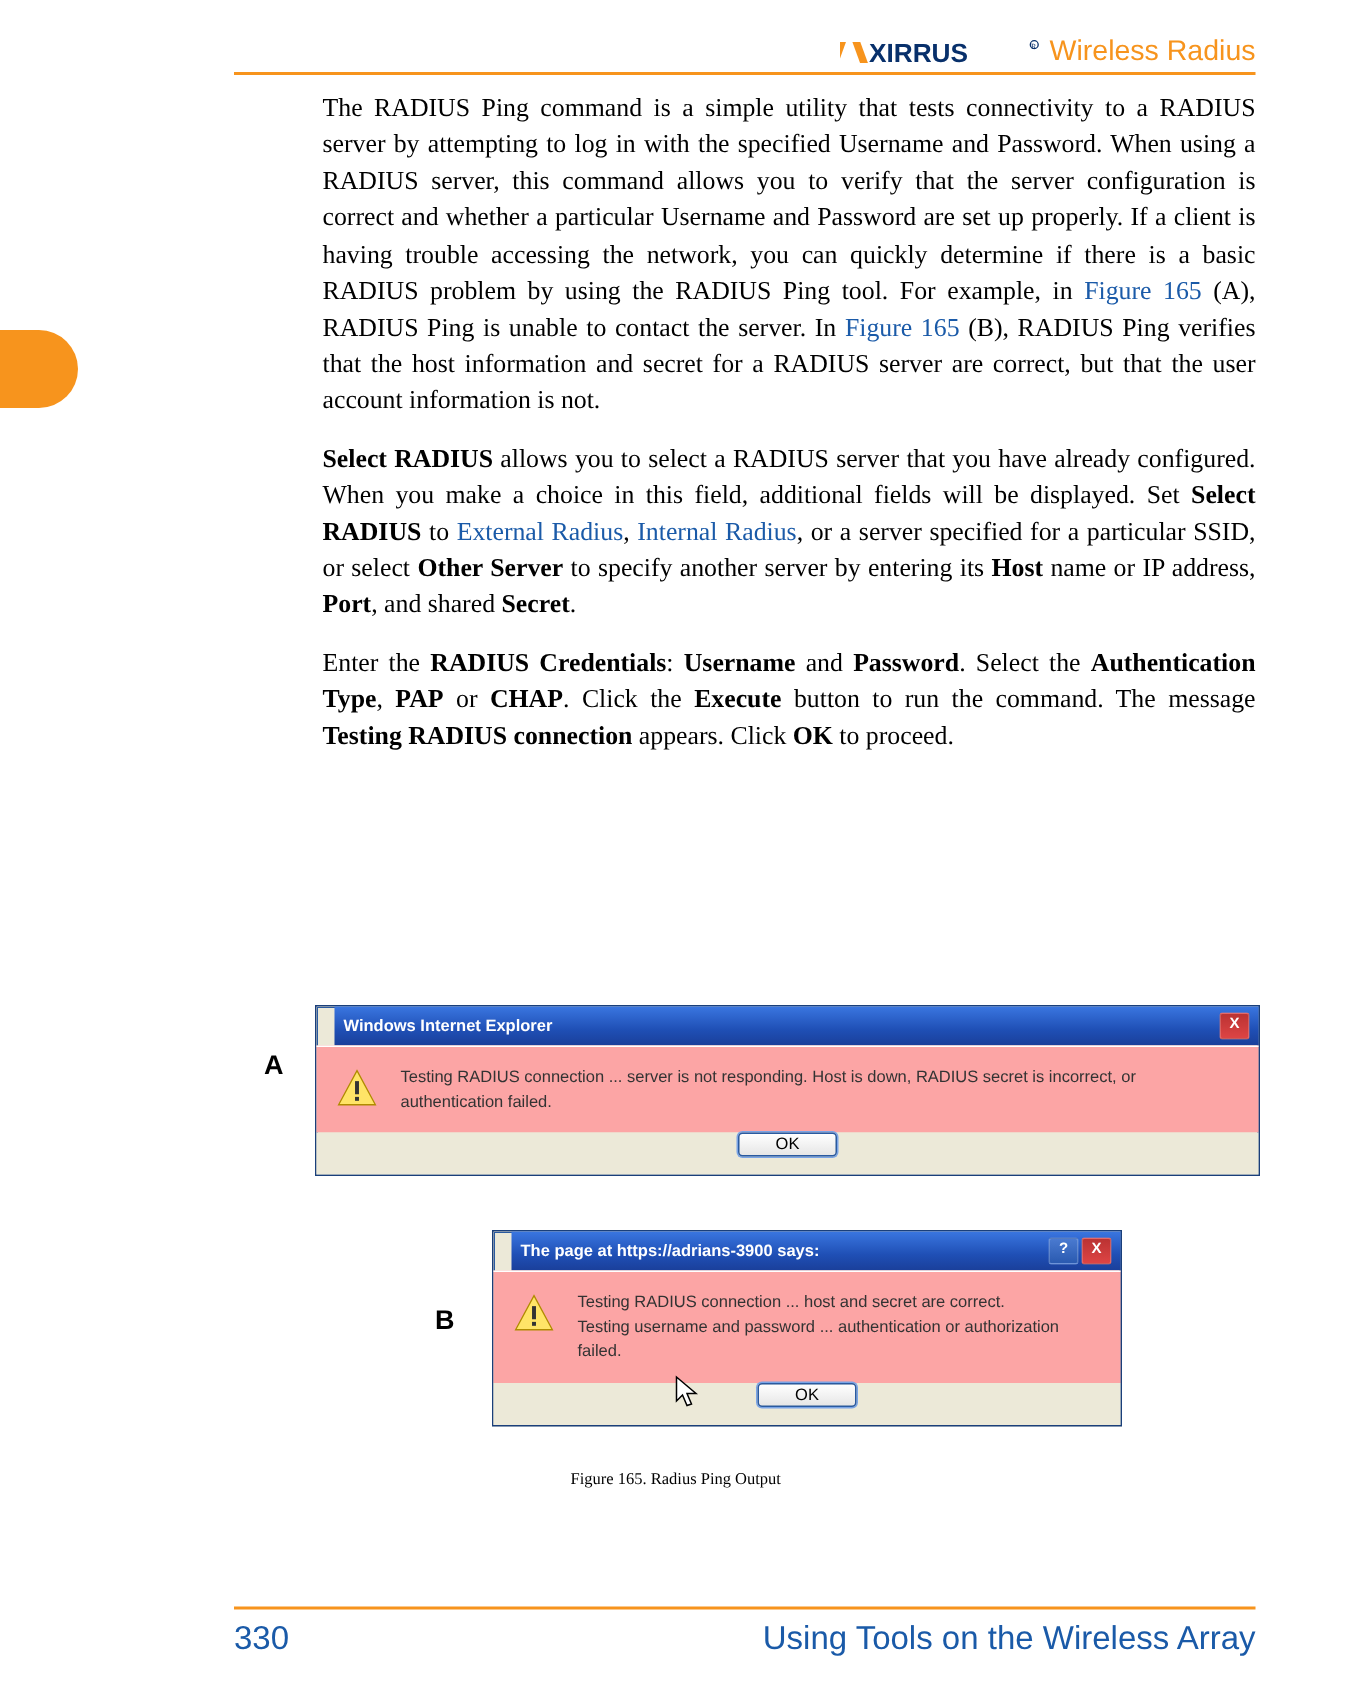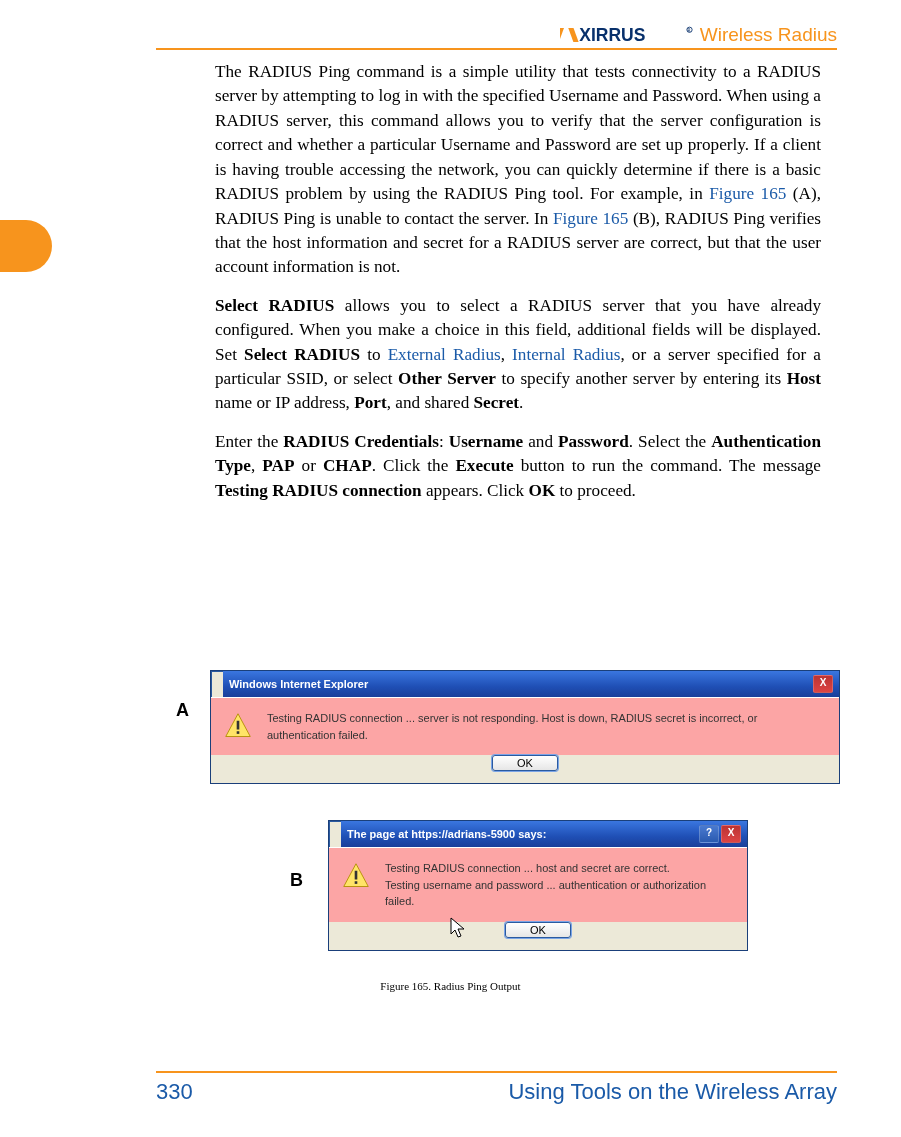--- a/index.html
+++ b/index.html
@@ -50,21 +50,21 @@
   }
   .content {
     position: absolute;
     left: 215px;
     right: 64px;
     top: 60px;
     font-size: 17.2px;
     line-height: 1.42;
     text-align: justify;
   }
-  .content p { margin: 0 16px 14px 0; }
+  .content p { margin: 0 0 14px 0; }
   .lk { color: #1a5aa8; }
   b { font-weight: bold; }
   .dlg {
     border: 1px solid #1a3f7a;
     box-shadow: 0 0 0 1px #2a5aa0 inset;
     background: #ece9d8;
     position: absolute;
     font-family: Tahoma, Arial, sans-serif;
     font-size: 11px;
     color: #333;
@@ -203,21 +203,21 @@
       <div class="dlg-text">Testing RADIUS connection ... server is not responding. Host is down, RADIUS secret is incorrect, or authentication failed.</div>
     </div>
     <div class="dlg-footer">
       <button class="ok-btn">OK</button>
     </div>
   </div>
 
   <div class="label-letter" style="left:290px; top:870px;">B</div>
   <div class="dlg" style="left:328px; top:820px; width:418px;">
     <div class="titlebar">
-      <span>The page at https://adrians-5900 says:</span>
+      <span>The page at https://adrians-3900 says:</span>
       <div class="titlebar-buttons">
         <div class="tb-btn blue">?</div>
         <div class="tb-btn">X</div>
       </div>
     </div>
     <div class="dlg-body">
       <svg class="warn-icon" viewBox="0 0 32 32">
         <polygon points="16,2 30,28 2,28" fill="#ffe467" stroke="#b08b00" stroke-width="1"></polygon>
         <rect x="14.5" y="10" width="3" height="10" fill="#333"></rect>
         <rect x="14.5" y="22" width="3" height="3" fill="#333"></rect>

